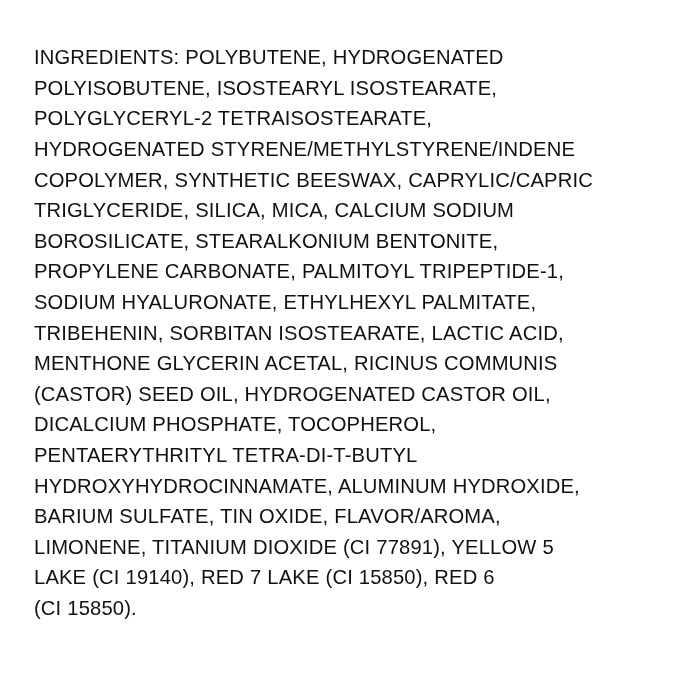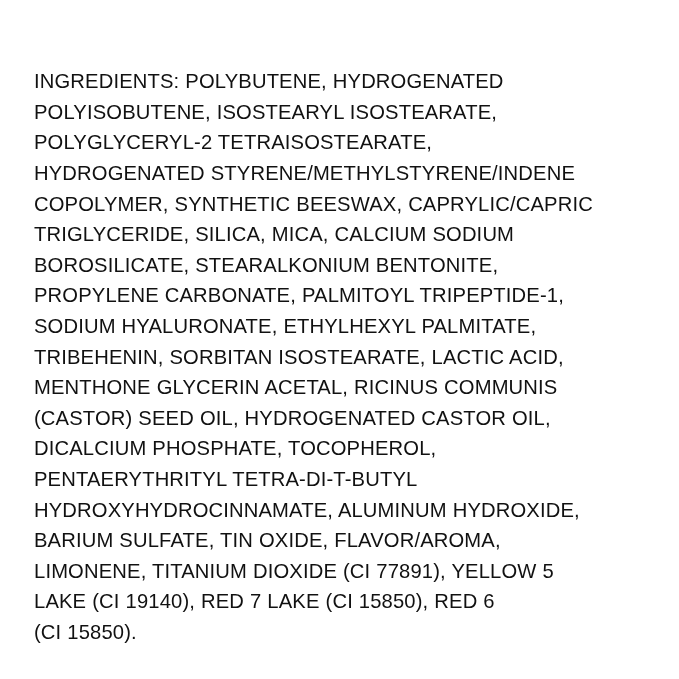--- a/index.html
+++ b/index.html
@@ -12,21 +12,21 @@
     height: 679px;
     font-family: "Liberation Sans", sans-serif;
     color: #111111;
     overflow: hidden;
   }
   .page {
     box-sizing: border-box;
     width: 679px;
     height: 679px;
     background: #ffffff;
-    padding: 46px 34px 0 34px;
+    padding: 22px 34px 0 34px;
   }
   .ingredients-block {
     font-size: 20.2px;
     line-height: 30.6px;
     letter-spacing: 0.15px;
     color: #111111;
     white-space: pre-line;
     word-spacing: 0.2px;
   }
 </style>

